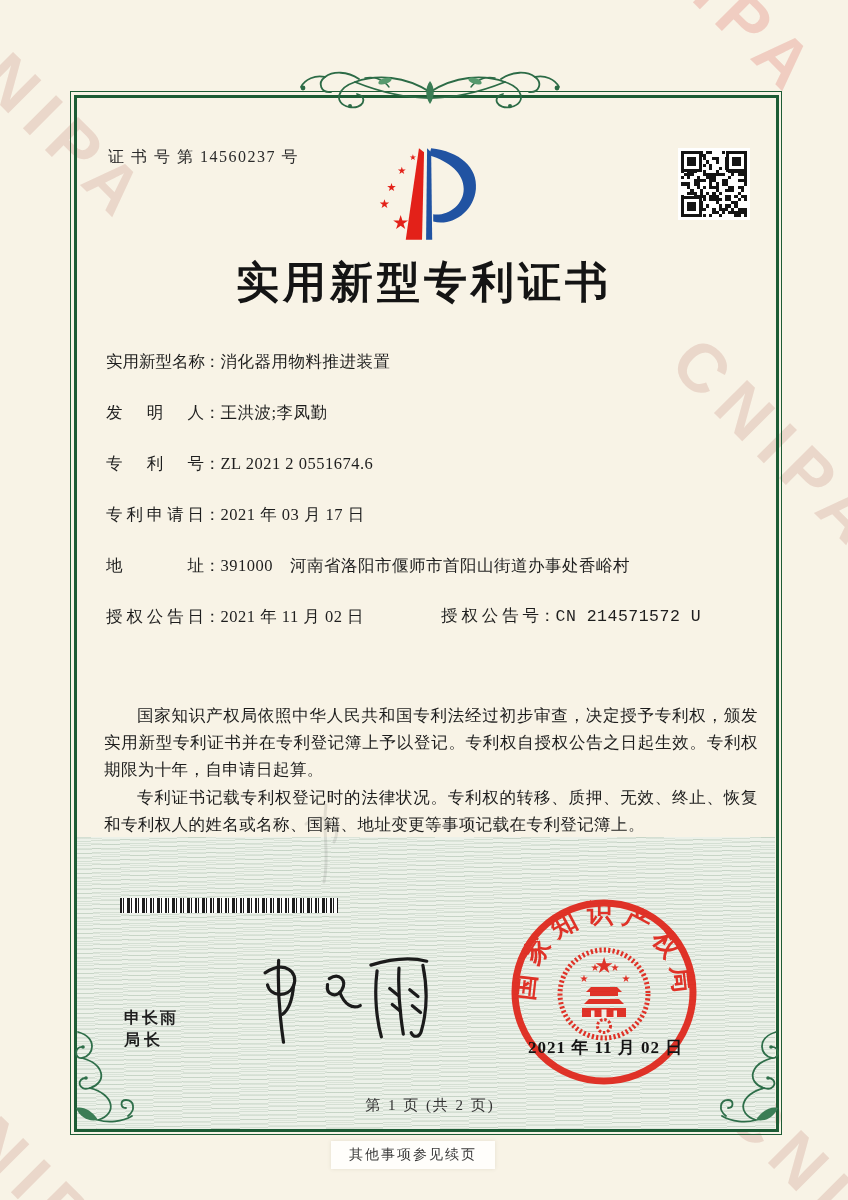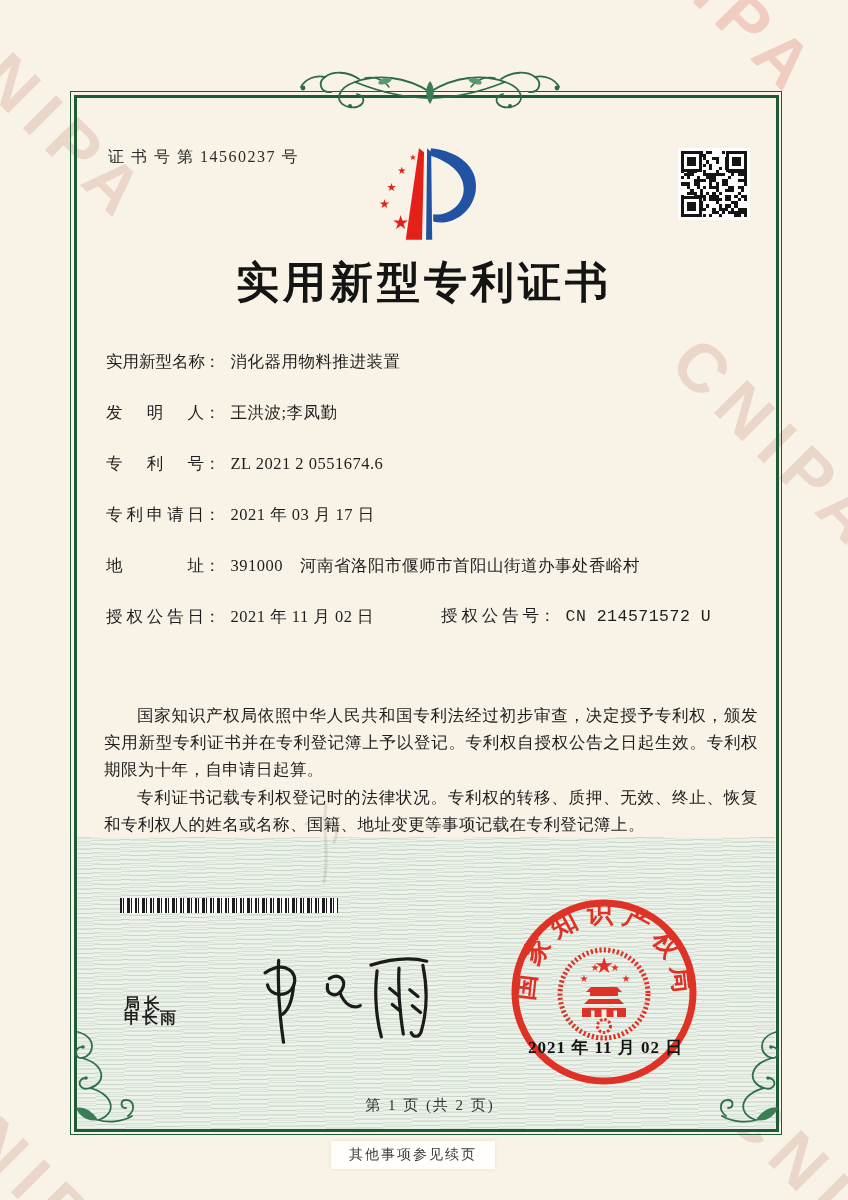--- a/index.html
+++ b/index.html
@@ -53,32 +53,32 @@
   .fp::after { content:""; position:absolute; inset:3px; background:#141414; }
   .fp.tl { left:3px; top:3px; } .fp.tr { right:3px; top:3px; } .fp.bl { left:3px; bottom:3px; }
   .title {
     position:absolute; left:0; right:0; top:254px; text-align:center;
     font-size:43px; font-weight:bold; letter-spacing:4px; color:#141414;
   }
   
   .fields { position:absolute; left:106px; top:351px; width:666px; font-size:16.5px; color:#1e1e1e; }
   .frow { position:relative; line-height:22px; margin-bottom:29px; white-space:nowrap; }
   .lbl { display:inline-block; width:98px; text-align:justify; text-align-last:justify; vertical-align:top; }
-  .val { margin-left:10px; letter-spacing:.5px; }
+  .val { letter-spacing:.5px; }
   .pair2 { position:absolute; left:335px; top:0;font-family:Liberation Mono, monospace; }
   
   .paras { position:absolute; left:104px; top:702px; width:654px;
     font-size:16.5px; line-height:27.2px; text-align:justify; color:#1c1c1c; letter-spacing:.4px; }
   .paras p { text-indent:2em; }
   
   .barcode {
     position:absolute; left:120px; top:898px; width:218px; height:15px;
     background:repeating-linear-gradient(90deg,#1c1c1c 0 2px,#fdfdfd 2px 3px,#1c1c1c 3px 4px,#fdfdfd 4px 7px,#1c1c1c 7px 10px,#fdfdfd 10px 11px,#1c1c1c 11px 12px,#fdfdfd 12px 15px);
   }
-  .signer-title { position:absolute; left:124px; top:994px; font-size:16px;
+  .signer-title { position:absolute; left:124px; top:1030px; font-size:16px;
     font-family:"Liberation Sans","DejaVu Sans",sans-serif; font-weight:600; color:#1f1f1f; letter-spacing:4px; }
   .signer-name  { position:absolute; left:124px; top:1008px; font-size:16px;
     font-family:"Liberation Sans","DejaVu Sans",sans-serif; font-weight:600; color:#1f1f1f; letter-spacing:2px; }
   .sig   { position:absolute; left:252px; top:948px; width:190px; height:100px; }
   .sig-ghost { position:absolute; left:296px; top:800px; width:70px; height:86px; opacity:.12; }
   .seal  { position:absolute; left:504px; top:892px; width:200px; height:200px; }
   .seal-date { position:absolute; left:528px; top:1036px; font-size:17px; font-weight:bold;
     letter-spacing:1px; color:#141414; z-index:5; }
   .page-num { position:absolute; left:12px; right:0; top:1096px; text-align:center;
     font-size:15px; letter-spacing:2px; color:#333; }

